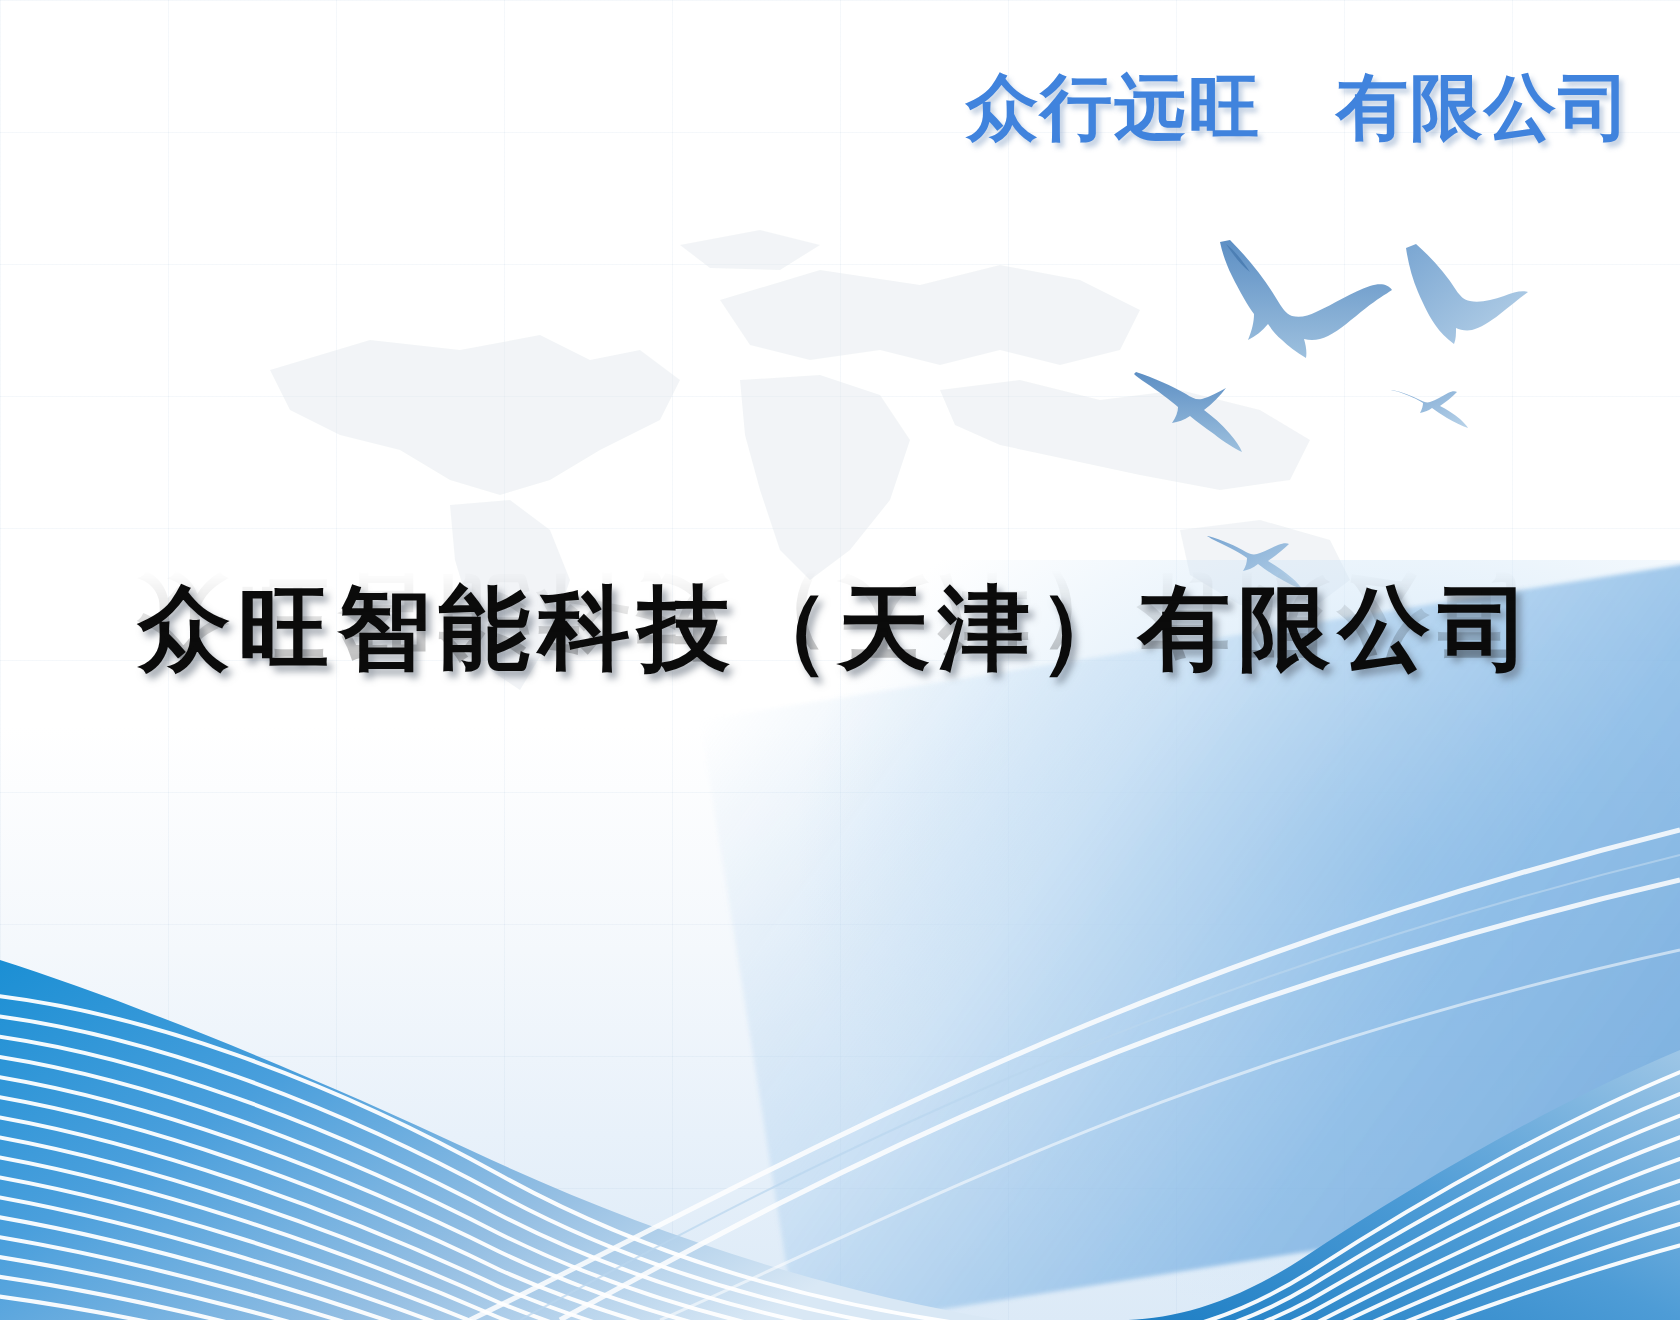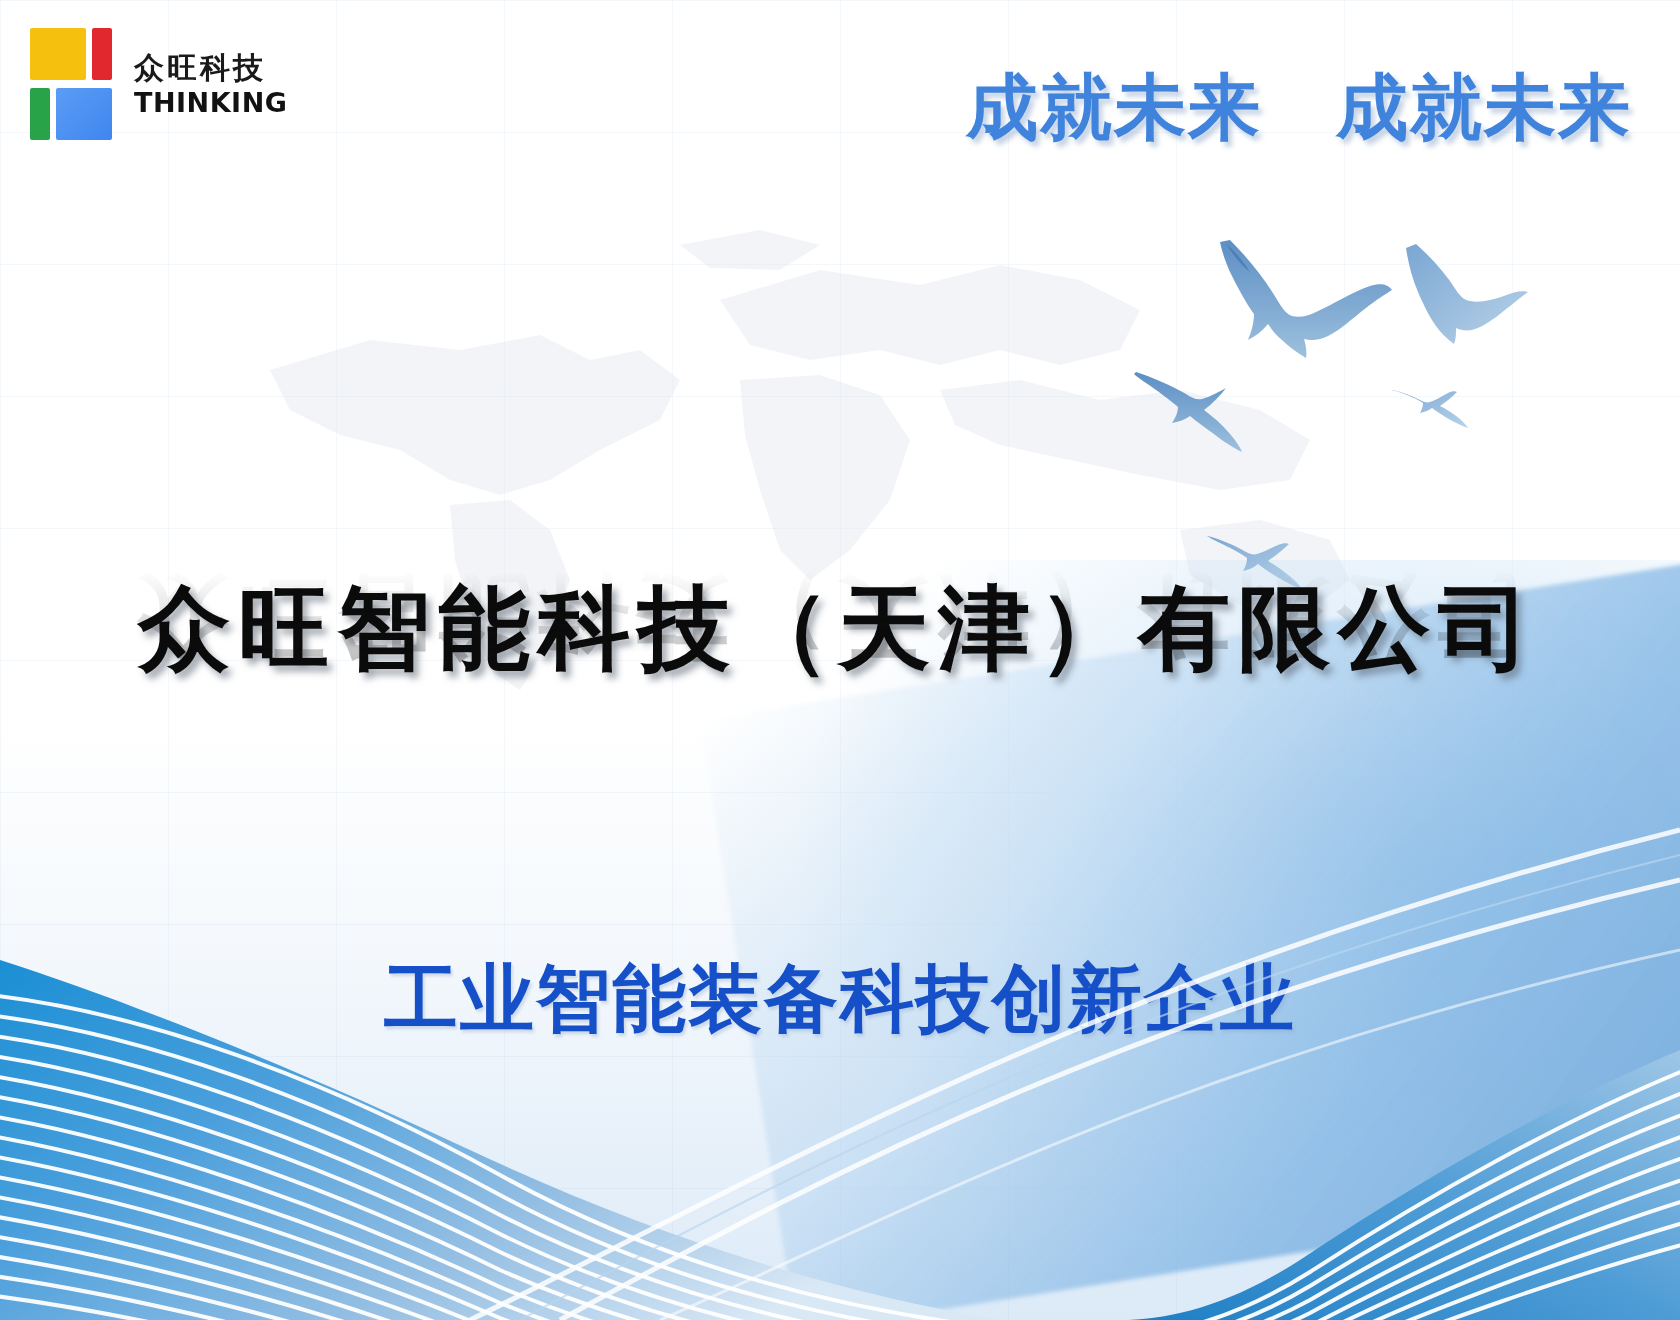--- a/index.html
+++ b/index.html
@@ -217,34 +217,22 @@
       <path d="M820 240 L900 230 L980 250 L1060 240 L1140 260 L1190 290 L1170 330 L1100 340 L1020 325 L950 310 L880 295 L835 275 Z"></path>
       <path d="M1060 380 L1140 370 L1210 390 L1230 430 L1190 460 L1120 455 L1070 425 Z"></path>
       <path d="M1255 470 L1295 462 L1310 490 L1280 505 L1255 492 Z"></path>
       <path d="M560 95 L640 80 L700 95 L660 120 L590 118 Z"></path>
     </g>
   </svg>
 
   <div class="bg-glow-right"></div>
   <div class="bg-blue-band"></div>
 
-  <div class="logo">
-    <div class="logo-mark">
-      <div class="lm lm-yellow"></div>
-      <div class="lm lm-red"></div>
-      <div class="lm lm-green"></div>
-      <div class="lm lm-blue"></div>
-    </div>
-    <div class="logo-text">
-      <div class="logo-cn">众旺科技</div>
-      <div class="logo-en">THINKING</div>
-    </div>
-  </div>
-
-  <div class="slogan">成就未来　成就未来</div>
+
+  <div class="slogan">众行远旺　有限公司</div>
 
   <svg class="birds" viewBox="0 0 430 420">
     <defs>
       <linearGradient id="gullA" x1="0" y1="0" x2="0" y2="1">
         <stop offset="0%" stop-color="#5d8fc4"></stop>
         <stop offset="100%" stop-color="#9dc0de"></stop>
       </linearGradient>
       <linearGradient id="gullB" x1="0" y1="0" x2="1" y2="1">
         <stop offset="0%" stop-color="#7aa6d2"></stop>
         <stop offset="100%" stop-color="#b9d3e9"></stop>
@@ -271,21 +259,20 @@
     <g fill="url(#gullB)">
       <path d="M78 336 C92 340 106 346 116 352 C120 354 123 355 127 354 C134 352 141 348 148 345 C153 343 157 343 159 344 C153 350 145 356 138 361 C145 365 154 371 162 378 C167 382 170 386 172 389 C165 387 156 382 147 377 C139 372 133 368 128 364 C123 368 118 370 113 371 C116 366 117 362 117 358 C110 353 99 347 88 342 C83 340 79 337 77 336 Z"></path>
     </g>
   </svg>
 
   <div class="title-wrap">
     <div class="title">众旺智能科技（天津）有限公司</div>
     <div class="title-reflection">众旺智能科技（天津）有限公司</div>
   </div>
 
-  <div class="subtitle">工业智能装备科技创新企业</div>
 
   <svg class="wave-bl" viewBox="0 0 1000 430" preserveAspectRatio="none">
     <defs>
       <linearGradient id="blFill" x1="0" y1="0" x2="1" y2="0.6">
         <stop offset="0%" stop-color="#1b8fd4"></stop>
         <stop offset="35%" stop-color="#4a9fdc"></stop>
         <stop offset="70%" stop-color="#95bfe3"></stop>
         <stop offset="100%" stop-color="#d9e8f5"></stop>
       </linearGradient>
       <clipPath id="blClip">

